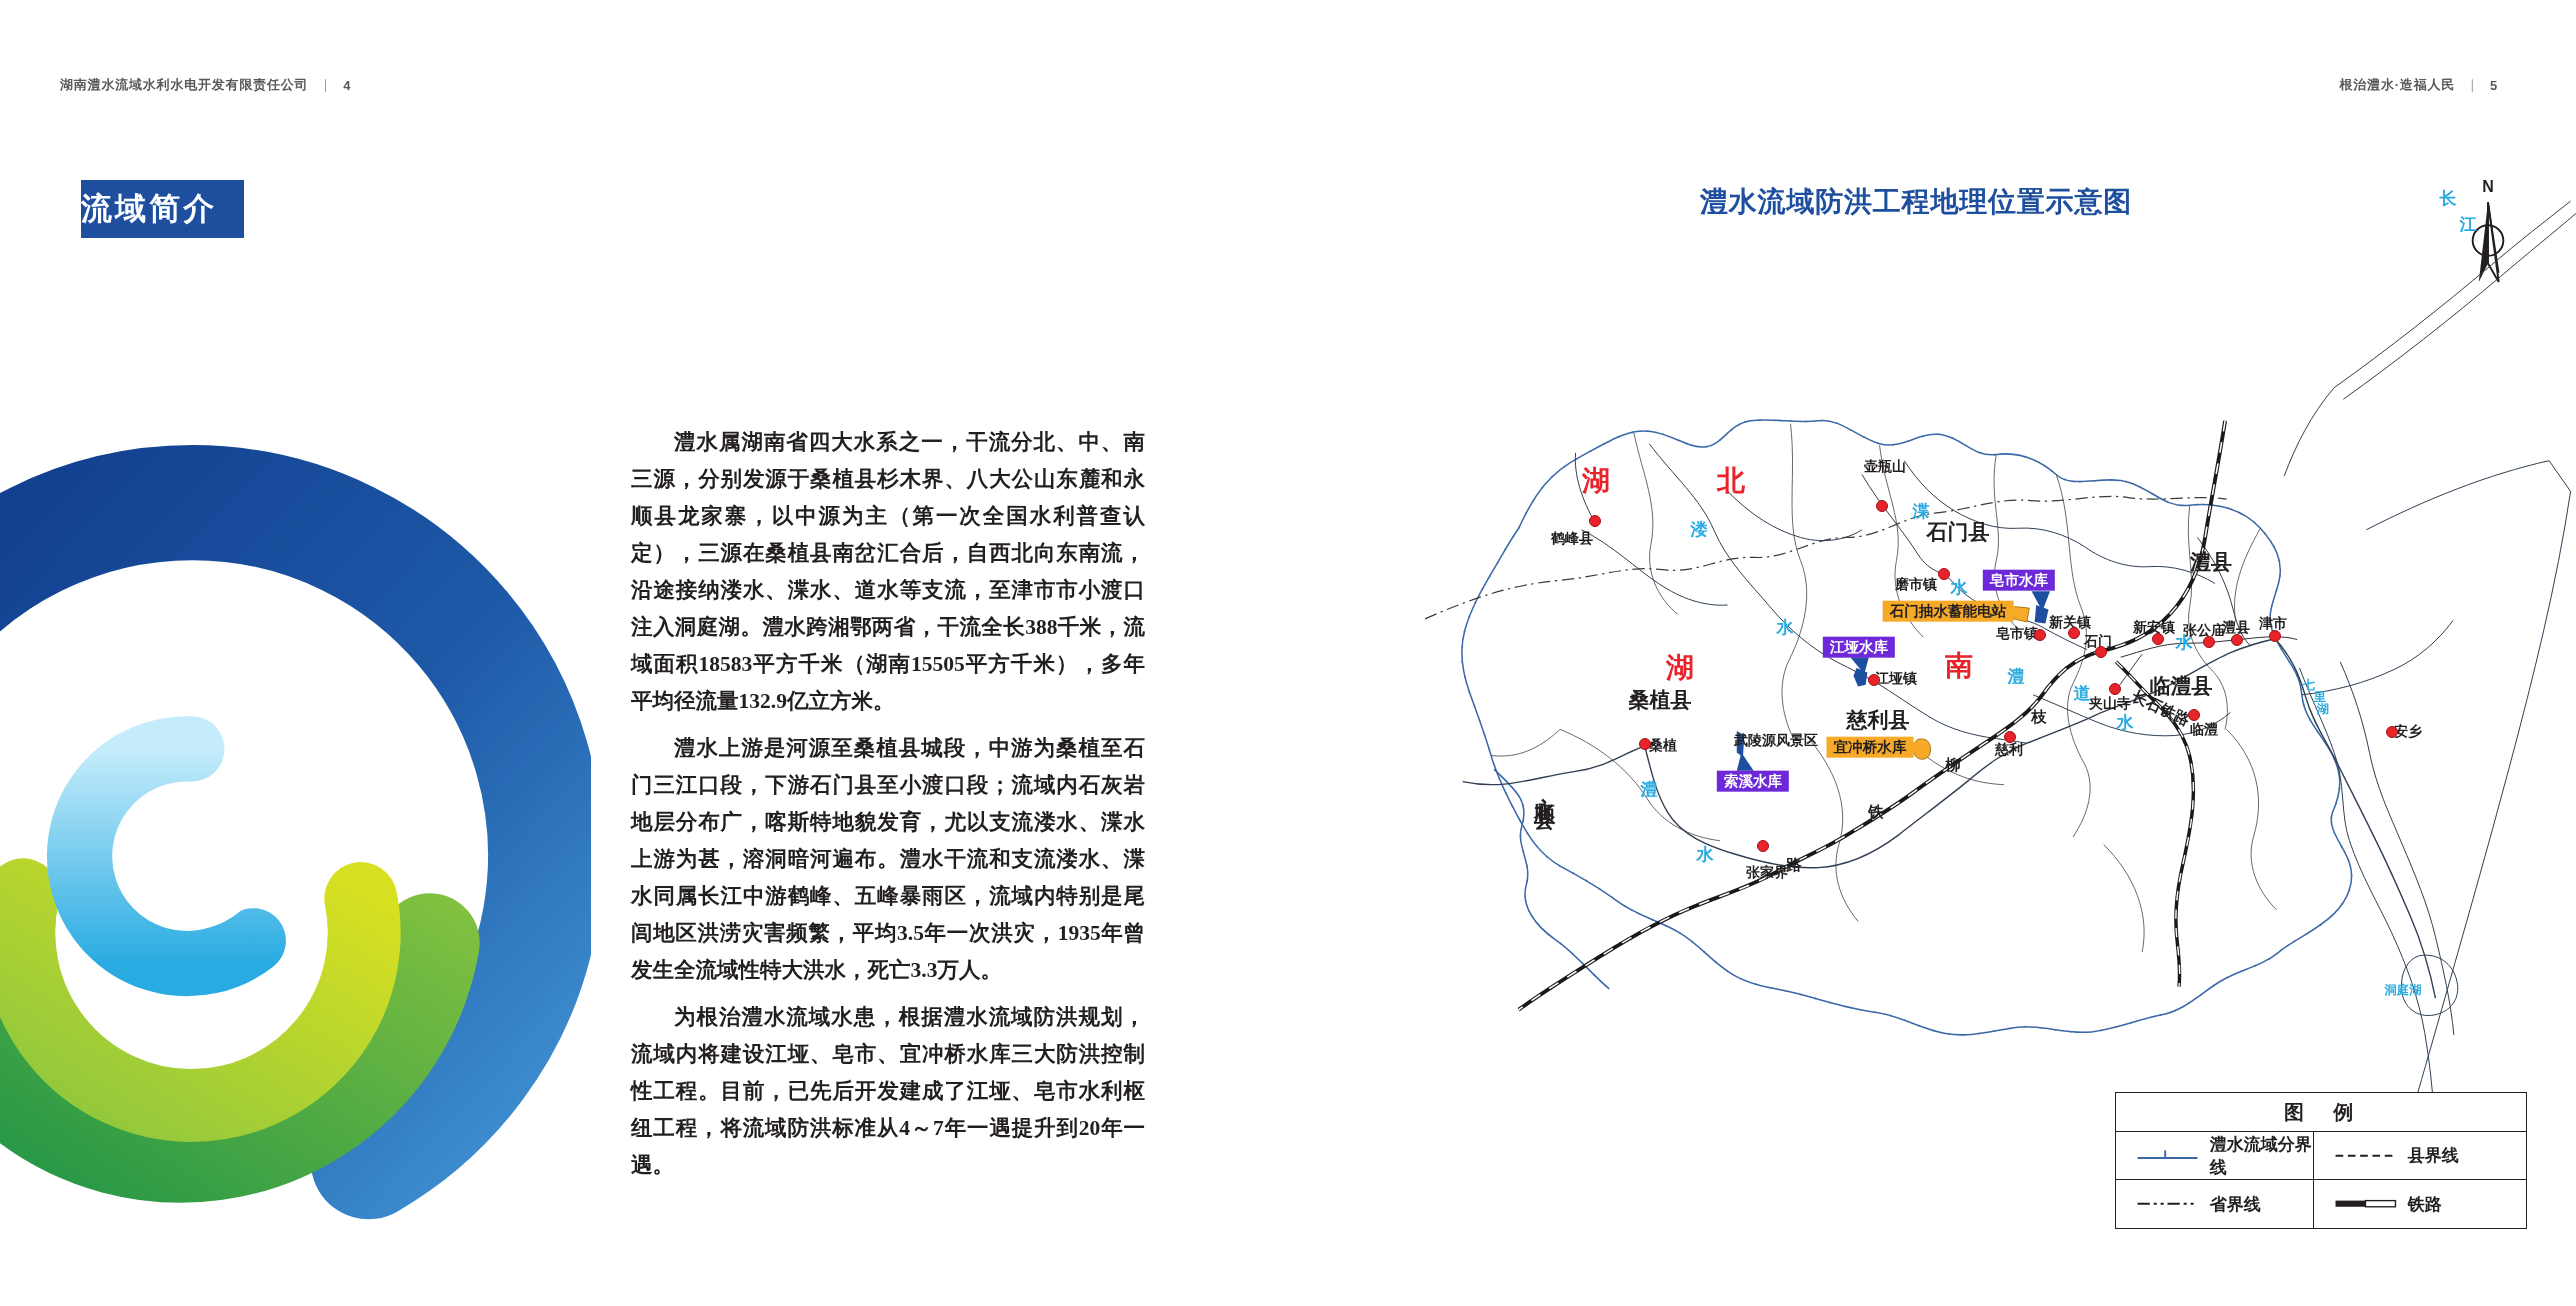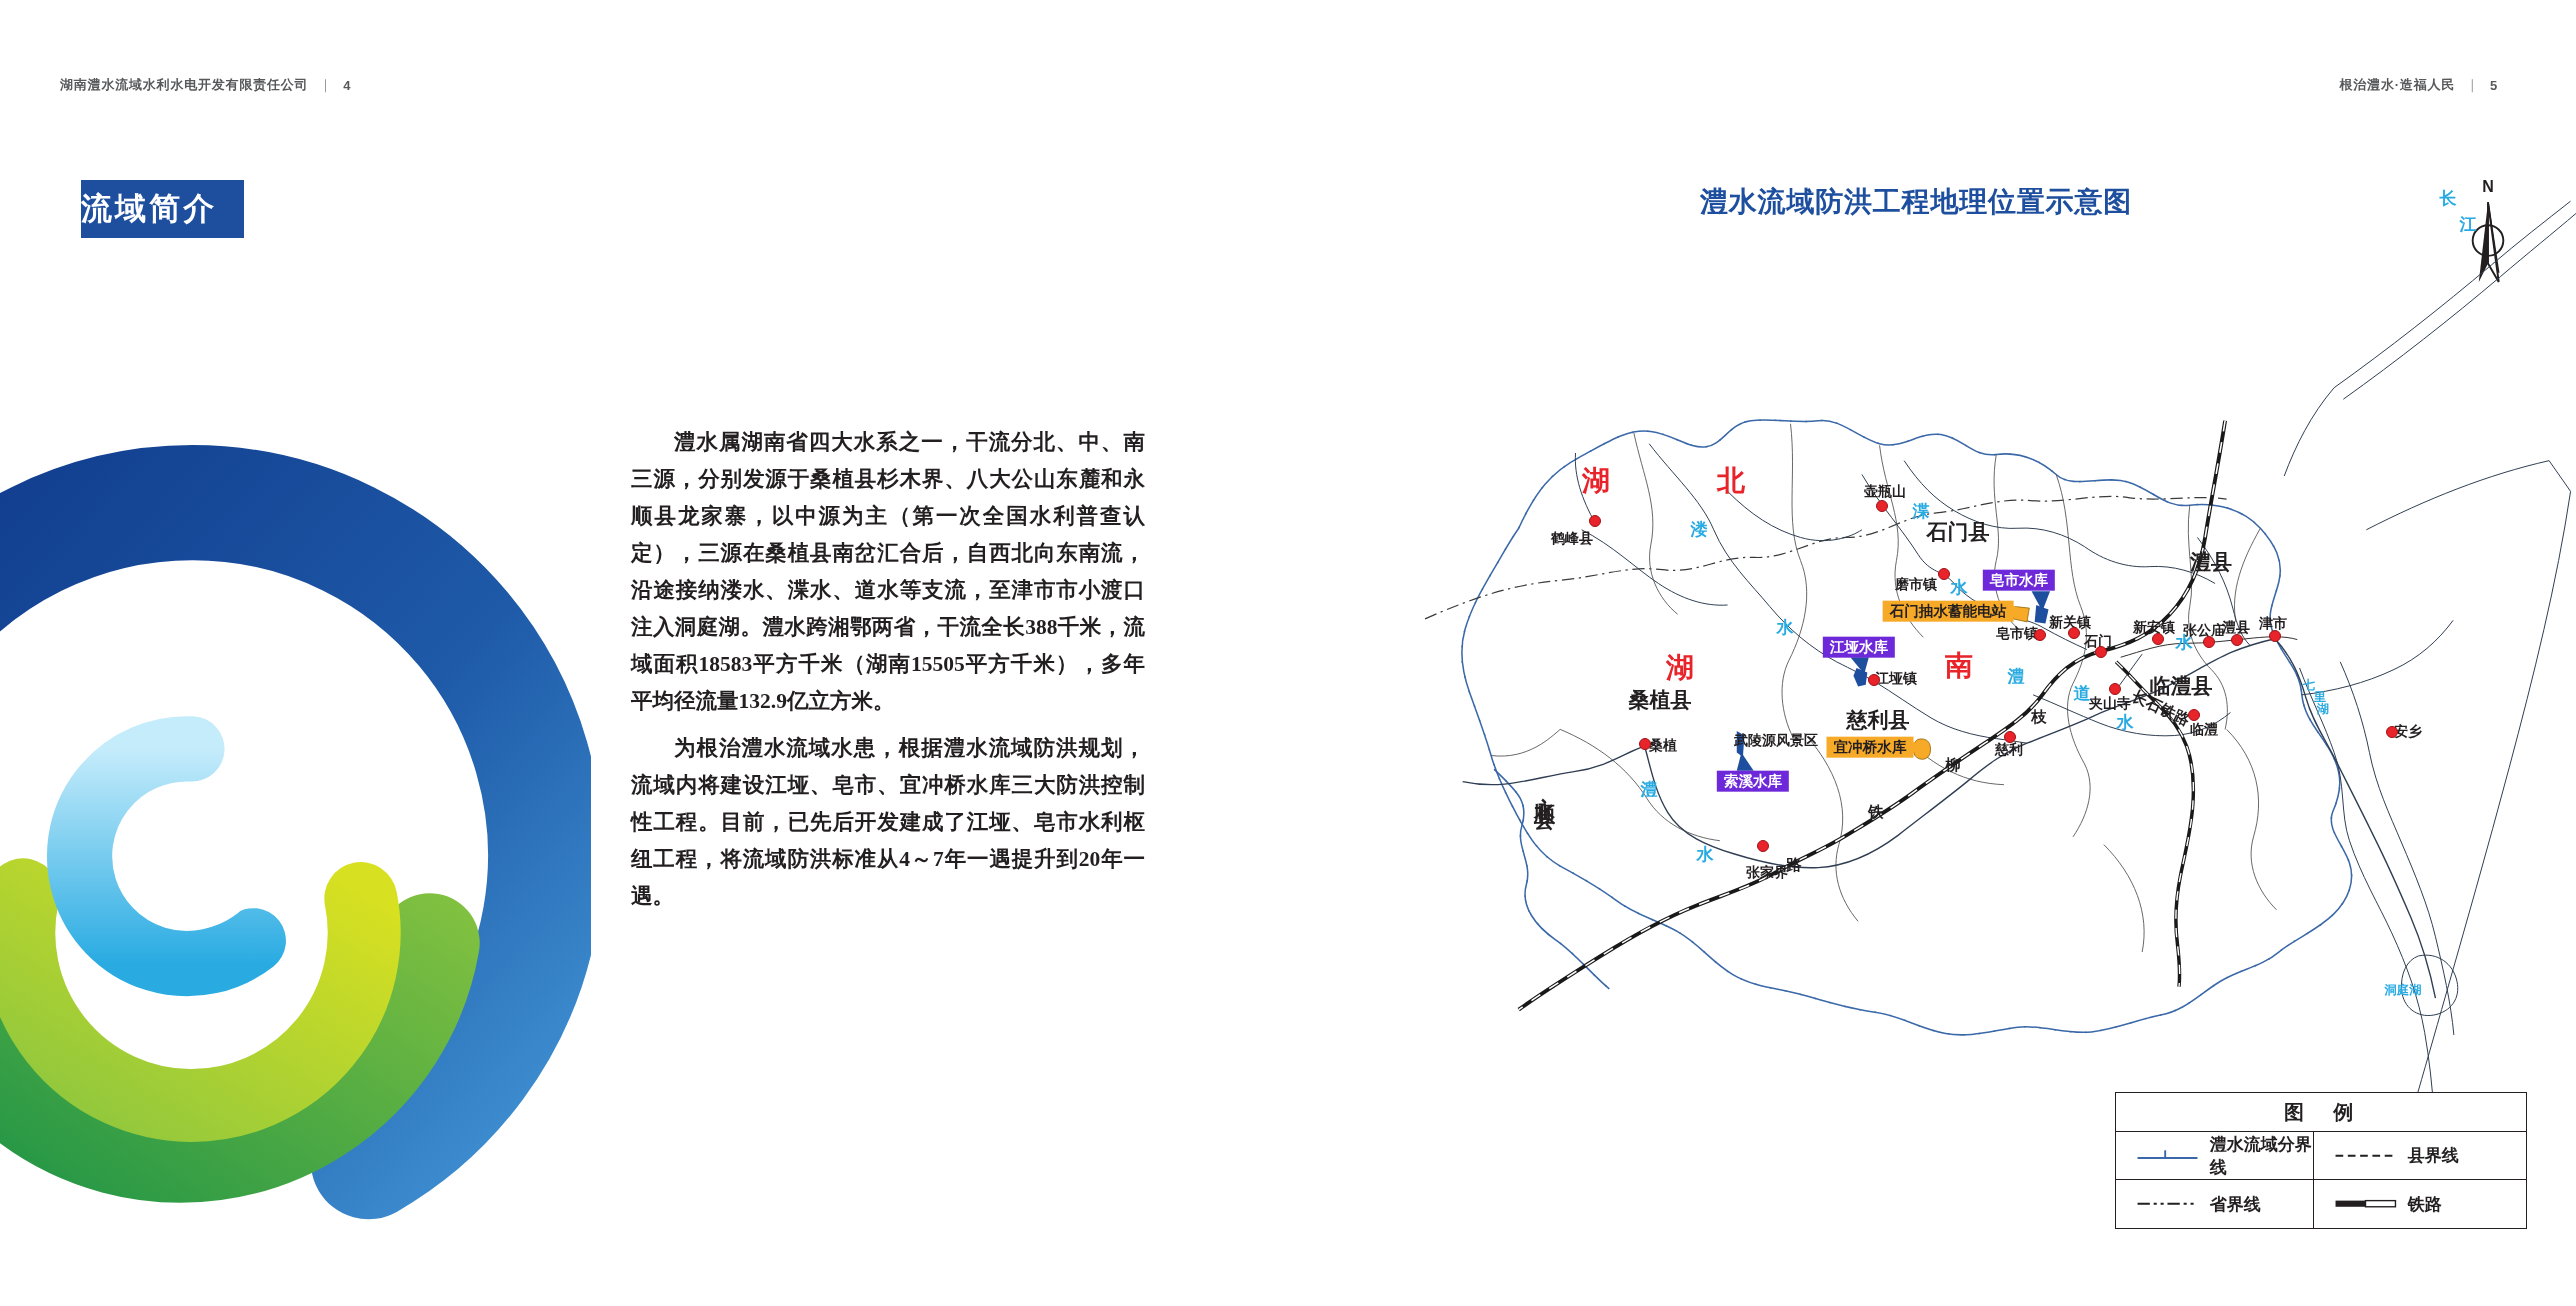--- a/index.html
+++ b/index.html
@@ -100,20 +100,21 @@
       <path d="M -102 819 A 460 460 0 1 1 480 1513" fill="none" stroke="url(#gBlue)" stroke-width="150" stroke-linecap="round"></path>
       <path d="M -75 1058 A 330 330 0 1 0 560 1228" fill="none" stroke="url(#gGreen)" stroke-width="130" stroke-linecap="round"></path>
       <path d="M 30 1165 A 225 225 0 1 0 470 1170" fill="none" stroke="url(#gLime)" stroke-width="95" stroke-linecap="round"></path>
       <path d="M 250 975 A 140 140 0 1 0 330 1225" fill="none" stroke="url(#gCyan)" stroke-width="85" stroke-linecap="round"></path>
       <circle cx="250" cy="1115" r="95" fill="#ffffff"></circle>
     </g>
   </svg>
 
   <div class="body-text">
     <p>澧水属湖南省四大水系之一，干流分北、中、南三源，分别发源于桑植县杉木界、八大公山东麓和永顺县龙家寨，以中源为主（第一次全国水利普查认定），三源在桑植县南岔汇合后，自西北向东南流，沿途接纳溇水、渫水、道水等支流，至津市市小渡口注入洞庭湖。澧水跨湘鄂两省，干流全长388千米，流域面积18583平方千米（湖南15505平方千米），多年平均径流量132.9亿立方米。</p>
+    <p>澧水上游是河源至桑植县城段，中游为桑植至石门三江口段，下游石门县至小渡口段；流域内石灰岩地层分布广，喀斯特地貌发育，尤以支流溇水、渫水上游为甚，溶洞暗河遍布。澧水干流和支流溇水、渫水同属长江中游鹤峰、五峰暴雨区，流域内特别是尾闾地区洪涝灾害频繁，平均3.5年一次洪灾，1935年曾发生全流域性特大洪水，死亡3.3万人。</p>
     <p>为根治澧水流域水患，根据澧水流域防洪规划，流域内将建设江垭、皂市、宜冲桥水库三大防洪控制性工程。目前，已先后开发建成了江垭、皂市水利枢纽工程，将流域防洪标准从4～7年一遇提升到20年一遇。</p>
   </div>
 
   <div class="map-title">澧水流域防洪工程地理位置示意图</div>
 
   <div class="compass">
     <div class="n">N</div>
     <svg width="46" height="96" viewBox="0 0 60 125">
       <line x1="30" y1="8" x2="44" y2="100" stroke="#231f20" stroke-width="2"></line>
       <polygon points="30,8 18,112 30,88" fill="#231f20"></polygon>
@@ -200,21 +201,21 @@
       <div class="ml prov" style="left: 1731px; top: 481px;">北</div>
       <div class="ml prov" style="left: 1680px; top: 668px;">湖</div>
       <div class="ml prov" style="left: 1959px; top: 666px;">南</div>
       <div class="ml county" style="left: 1958px; top: 531px;">石门县</div>
       <div class="ml county" style="left: 1660px; top: 699px;">桑植县</div>
       <div class="ml county" style="left: 1878px; top: 719px;">慈利县</div>
       <div class="ml county" style="left: 2211px; top: 561px;">澧县</div>
       <div class="ml county" style="left: 2181px; top: 685px;">临澧县</div>
       <div class="ml county vert" style="left: 1545px; top: 789px;">永顺县</div>
       <div class="ml town" style="left: 1572px; top: 538px;">鹤峰县</div>
-      <div class="ml town" style="left: 1885px; top: 491px;">壶瓶山</div>
+      <div class="ml town" style="left: 1885px; top: 466px;">壶瓶山</div>
       <div class="ml town" style="left: 1916px; top: 584px;">磨市镇</div>
       <div class="ml town" style="left: 2017px; top: 633px;">皂市镇</div>
       <div class="ml town" style="left: 2070px; top: 622px;">新关镇</div>
       <div class="ml town" style="left: 2098px; top: 641px;">石门</div>
       <div class="ml town" style="left: 2154px; top: 627px;">新安镇</div>
       <div class="ml town" style="left: 2204px; top: 630px;">张公庙</div>
       <div class="ml town" style="left: 2236px; top: 627px;">澧县</div>
       <div class="ml town" style="left: 2273px; top: 623px;">津市</div>
       <div class="ml town" style="left: 2110px; top: 703px;">夹山寺</div>
       <div class="ml town" style="left: 2204px; top: 729px;">临澧</div>

